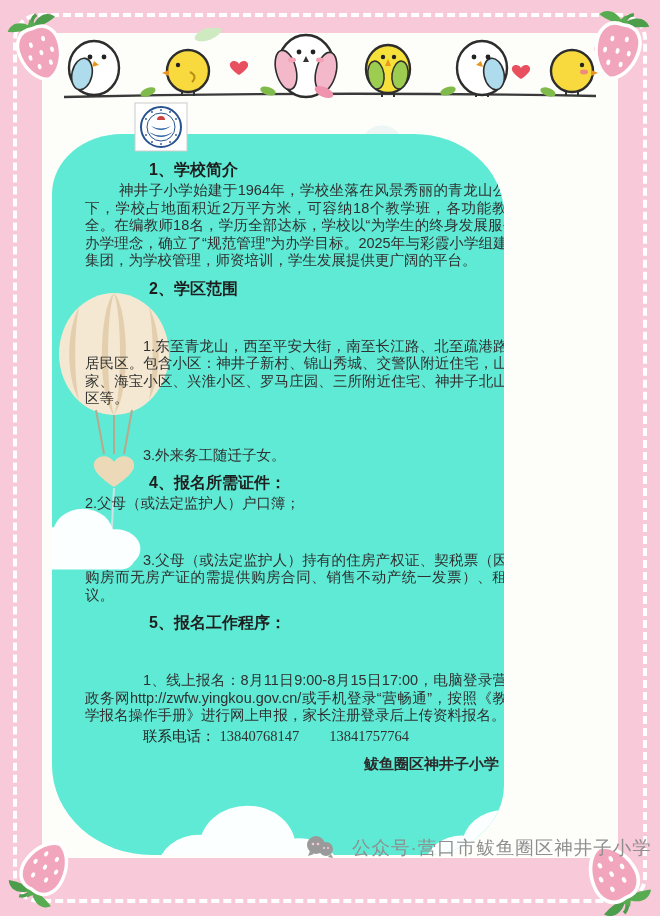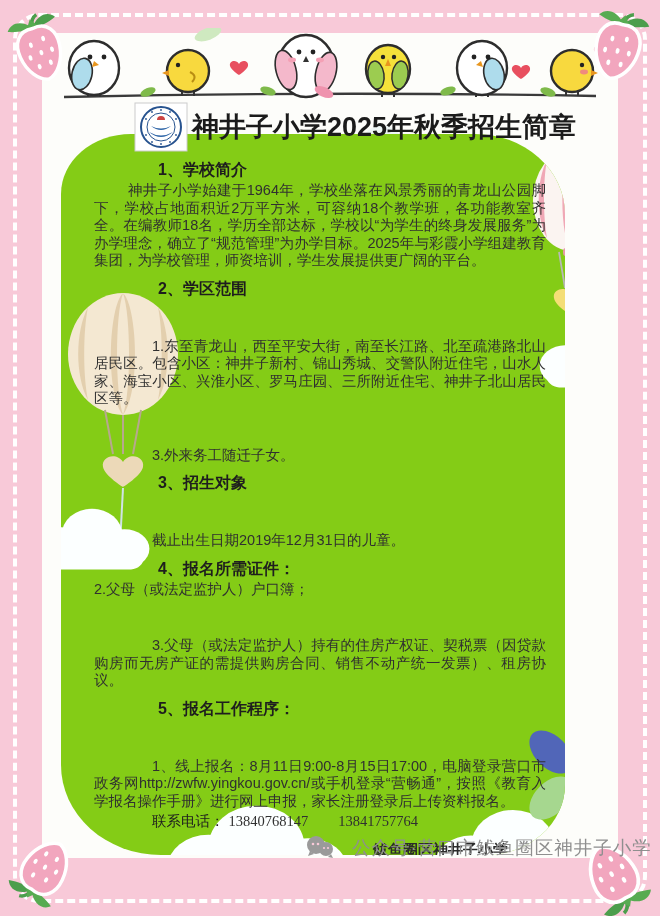--- a/index.html
+++ b/index.html
@@ -32,22 +32,22 @@
     display:flex;align-items:center;padding-left:134px;box-sizing:border-box;z-index:5;
   }
   .logo-box{width:54px;height:50px;flex:0 0 auto;}
   .page-title{
     font-size:27px;font-weight:700;color:#1b1b1b;margin-left:4px;
     white-space:nowrap;letter-spacing:0px;
   }
 
   
   .blob{
-    position:absolute;left:61px;top:134px;width:504px;height:721px;
-    background:#84cc16;
+    position:absolute;left:52px;top:134px;width:452px;height:721px;
+    background:#5eead4;
     border-radius:70px 90px 80px 100px / 60px 80px 70px 90px;
     overflow:hidden;z-index:3;
   }
   .deco{position:absolute;z-index:1;}
   .title-cloud{position:absolute;left:323px;top:120px;width:118px;height:48px;z-index:3;}
 
   
   .content{
     position:absolute;left:33px;top:26px;width:452px;z-index:5;
     color:#303030;font-size:14.5px;line-height:17.5px;font-weight:500;
@@ -212,21 +212,20 @@
             <circle cx="42" cy="33" r="0.9"></circle>
           <circle cx="18" cy="40" r="0.9"></circle>
             <circle cx="36" cy="40" r="0.9"></circle>
             <circle cx="27" cy="42" r="0.9"></circle>
         </g>
         <path d="M23,18 a4,4 0 0 1 8,0 Z" fill="#cc4444"></path>
         <path d="M17,24 q10,5 20,0 q-10,8 -20,0 Z" fill="#2f66a8"></path>
         <path d="M15,30 q12,7 24,0 q-12,10 -24,0 Z" fill="#2f66a8"></path>
       </svg>
     </div>
-    <div class="page-title">神井子小学2025年秋季招生简章</div>
   </div>
 
   <svg class="title-cloud" viewBox="0 0 120 70">
     <use href="#sym-cloud" fill="#eef6f5"></use>
   </svg>
 
   <div class="blob">
 
     <svg class="deco" style="left:4px;top:158px" width="120" height="275" viewBox="0 0 120 275">
       <ellipse cx="58" cy="62" rx="55" ry="61" fill="#f4e8d2"></ellipse>
@@ -287,22 +286,20 @@
 
     <div class="content">
 
       <div class="sec-heading first">1、学校简介</div>
       <p class="p ind2">神井子小学始建于1964年，学校坐落在风景秀丽的青龙山公园脚下，学校占地面积近2万平方米，可容纳18个教学班，各功能教室齐全。在编教师18名，学历全部达标，学校以“为学生的终身发展服务”为办学理念，确立了“规范管理”为办学目标。2025年与彩霞小学组建教育集团，为学校管理，师资培训，学生发展提供更广阔的平台。</p>
 
       <div class="sec-heading">2、学区范围</div>
       <p class="p ind4">1.东至青龙山，西至平安大街，南至长江路、北至疏港路北山居民区。包含小区：神井子新村、锦山秀城、交警队附近住宅，山水人家、海宝小区、兴淮小区、罗马庄园、三所附近住宅、神井子北山居民区等。</p>
       <p class="p ind4">3.外来务工随迁子女。</p>
 
-      <div class="sec-heading">3、招生对象</div>
-      <p class="p ind4">截止出生日期2019年12月31日的儿童。</p>
 
       <div class="sec-heading">4、报名所需证件：</div>
       <p class="p flush">2.父母（或法定监护人）户口簿；</p>
       <p class="p ind4">3.父母（或法定监护人）持有的住房产权证、契税票（因贷款购房而无房产证的需提供购房合同、销售不动产统一发票）、租房协议。</p>
 
       <div class="sec-heading">5、报名工作程序：</div>
       <p class="p ind4">1、线上报名：8月11日9:00-8月15日17:00，电脑登录营口市政务网http://zwfw.yingkou.gov.cn/或手机登录“营畅通”，按照《教育入学报名操作手册》进行网上申报，家长注册登录后上传资料报名。</p>
 
       <p class="p contact-line">
         <span class="contact-label">联系电话：</span>

